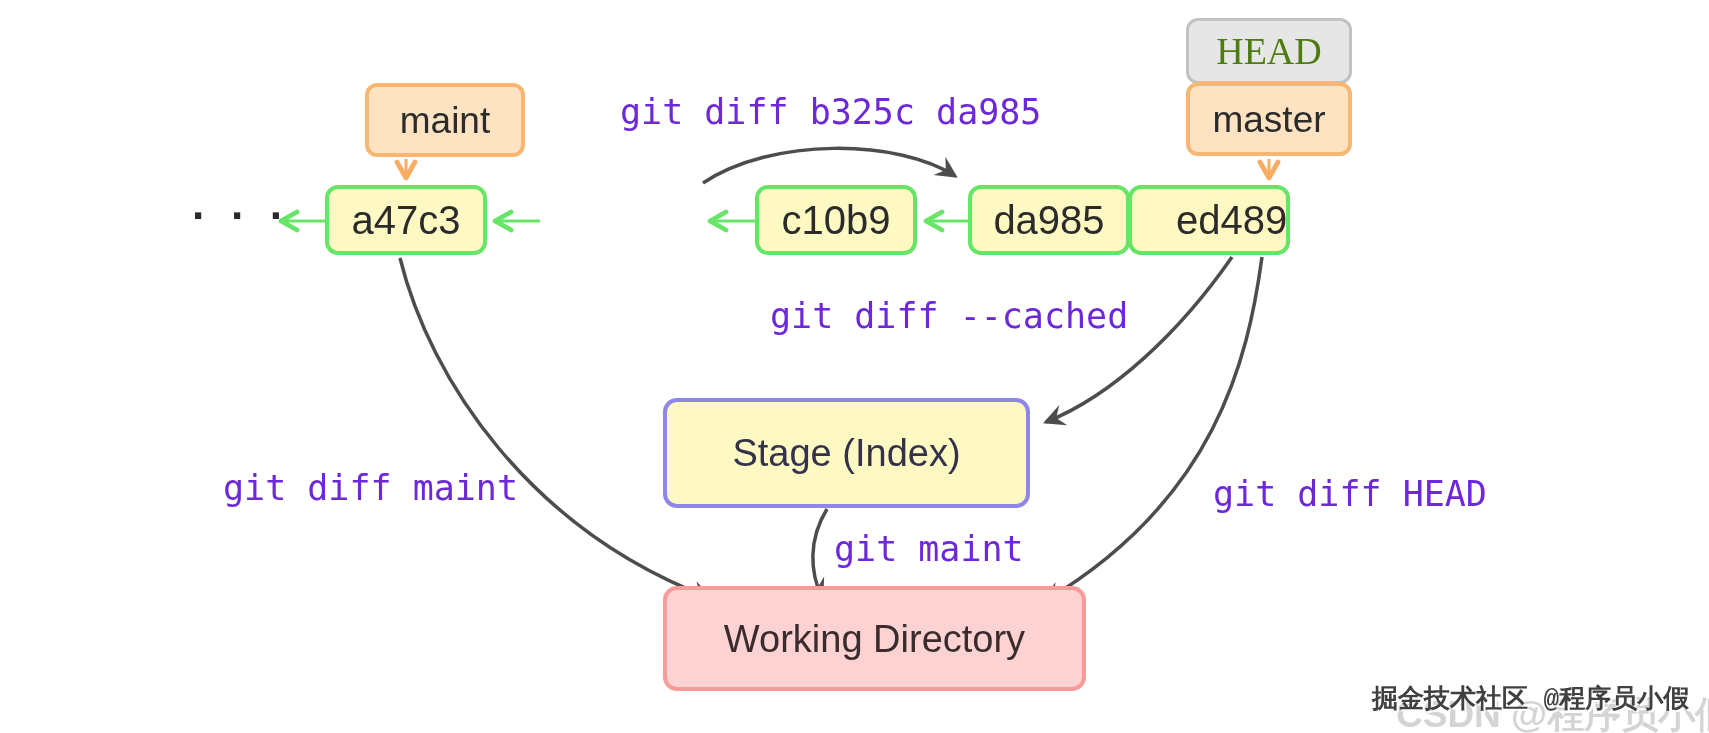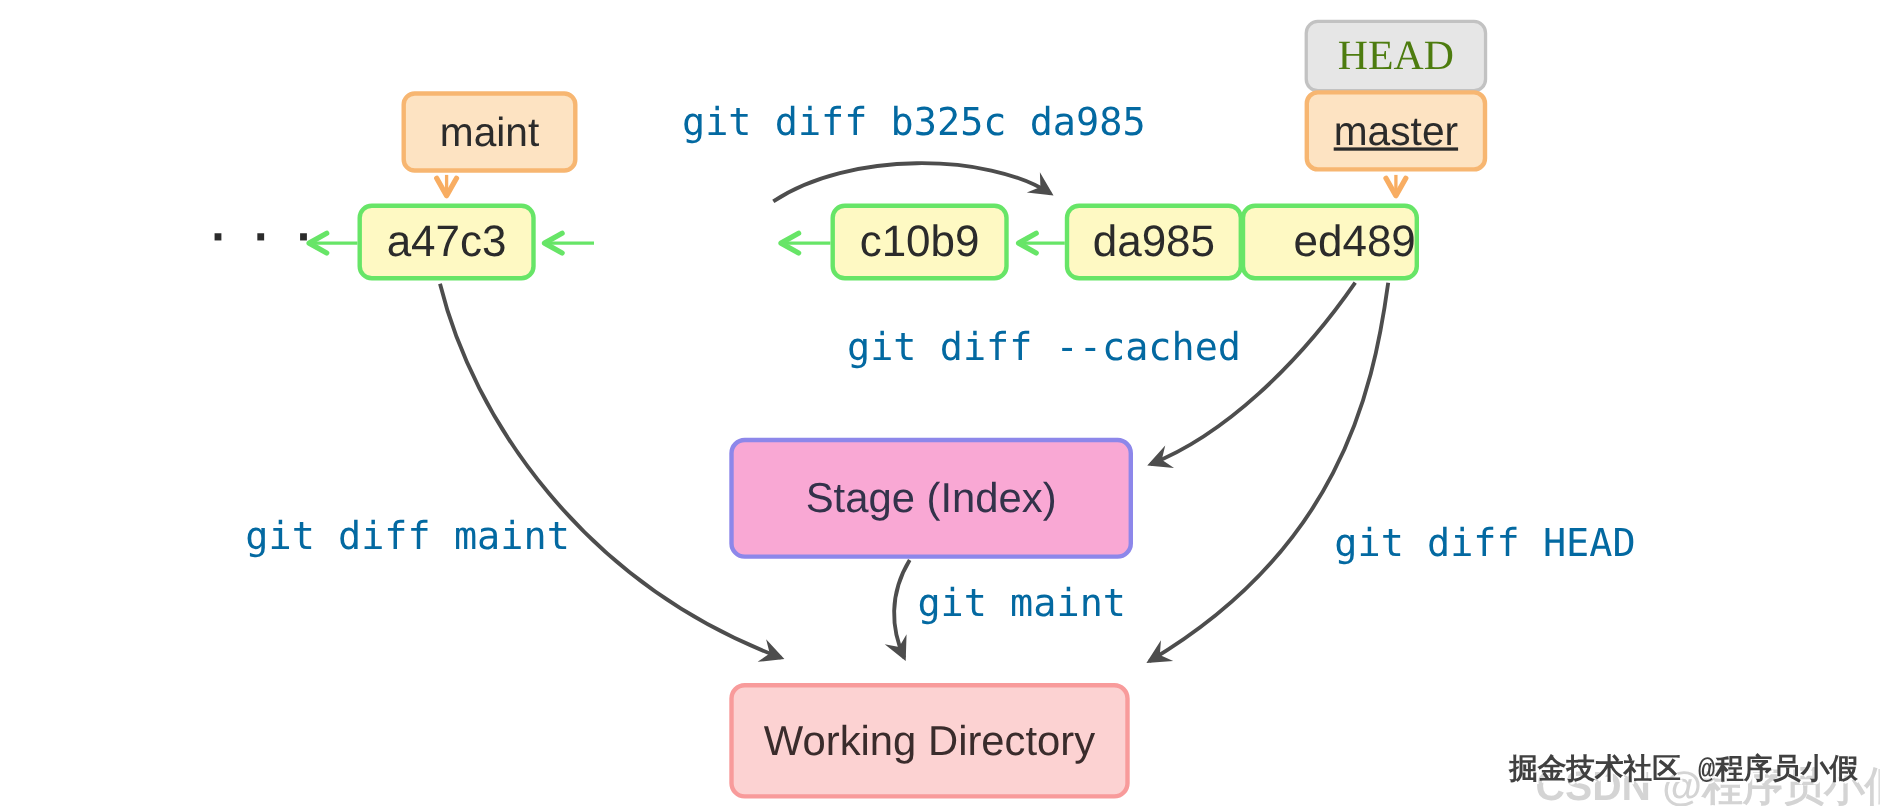--- a/index.html
+++ b/index.html
@@ -20,31 +20,31 @@
   .branch{
     background:#fde3c2;border:4px solid #f7b671;border-radius:12px;
     font-size:37px;
   }
   .head{
     background:#e6e6e6;border:3.5px solid #c2c2c2;border-radius:12px;
     font-size:38px;color:#4d7c0f;font-family:Liberation Serif, serif;
   }
   .stage{
     left:663px;top:398px;width:367px;height:110px;
-    background:#f9a8d4;border:4.5px solid #8d87ea;border-radius:14px;
+    background:#fef9c3;border:4.5px solid #8d87ea;border-radius:14px;
     font-size:38px;color:#33324a;
   }
   .wd{
-    left:663px;top:621px;width:364px;height:105px;
+    left:663px;top:586px;width:423px;height:105px;
     background:#fcd2d2;border:4.5px solid #f89b9b;border-radius:14px;
     font-size:38px;color:#3a2c2c;
   }
   .cmd{
     position:absolute;font-family:"DejaVu Sans Mono","Liberation Mono",monospace;
-    font-size:35px;color:#0369a1;line-height:1;white-space:pre;
+    font-size:35px;color:#6d28d9;line-height:1;white-space:pre;
   }
   .dots{
     position:absolute;left:192px;top:194px;font-size:44px;font-weight:bold;
     color:#2b2b2b;letter-spacing:6px;line-height:1;
   }
   .wm-main{
     position:absolute;left:1372px;top:681px;font-size:26px;font-weight:bold;
     color:#404040;white-space:nowrap;z-index:3;
     text-shadow:2px 2px 0 rgba(255,255,255,0.95);
     font-family:Liberation Mono, monospace;
@@ -87,21 +87,21 @@
     <path d="M 400,258 C 430,380 530,530 710,598" stroke="#4d4d4d" stroke-width="3.5" fill="none" marker-end="url(#mD)"></path>
     <path d="M 827,509 C 808,540 810,572 822,598" stroke="#4d4d4d" stroke-width="3.5" fill="none" marker-end="url(#mD)"></path>
   </svg>
 
   <div class="dots">· · ·</div>
 
   <div class="box branch" style="left:325px;top:83px;width:160px;height:74px;margin-left:40px;">maint</div>
 
   <div class="box head" style="left:1186px;top:18px;width:166px;height:66px;">HEAD</div>
 
-  <div class="box branch" style="left:1186px;top:82px;width:166px;height:74px;z-index:2;text-decoration:underline;">master</div>
+  <div class="box branch" style="left:1186px;top:82px;width:166px;height:74px;z-index:2;">master</div>
 
   <div class="box commit" style="left:325px;">a47c3</div>
   <div class="box commit" style="left:755px;">c10b9</div>
   <div class="box commit" style="left:968px;">da985</div>
   <div class="box commit" style="left:1128px;padding-left:45px;">ed489</div>
 
   <div class="box stage">Stage (Index)</div>
   <div class="box wd">Working Directory</div>
 
   <div class="cmd" style="left:620px;top:95px;">git diff b325c da985</div>

